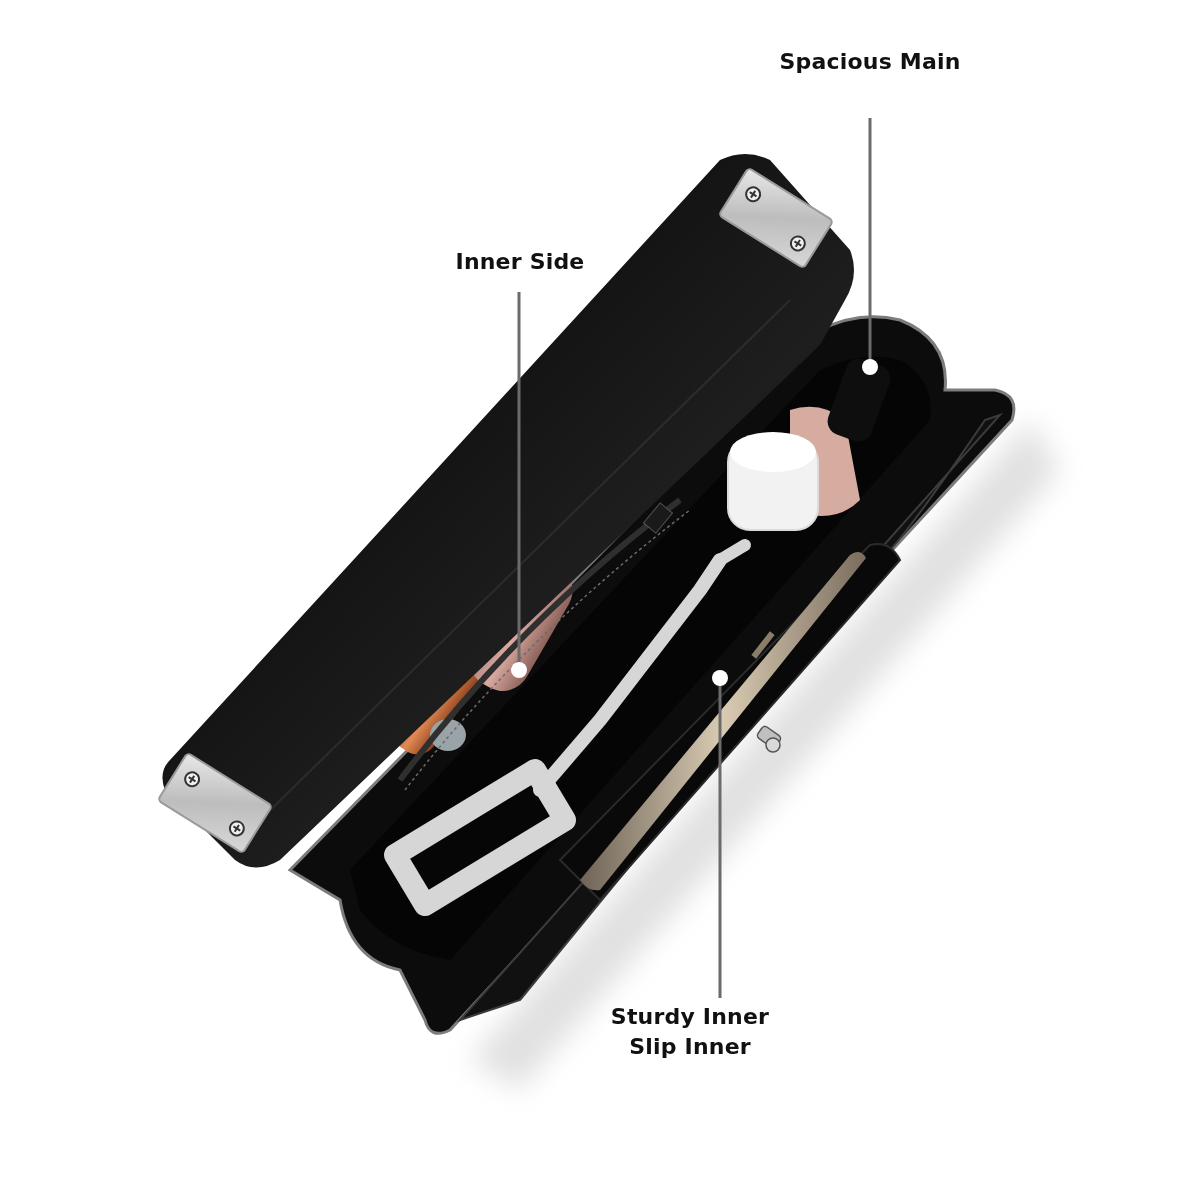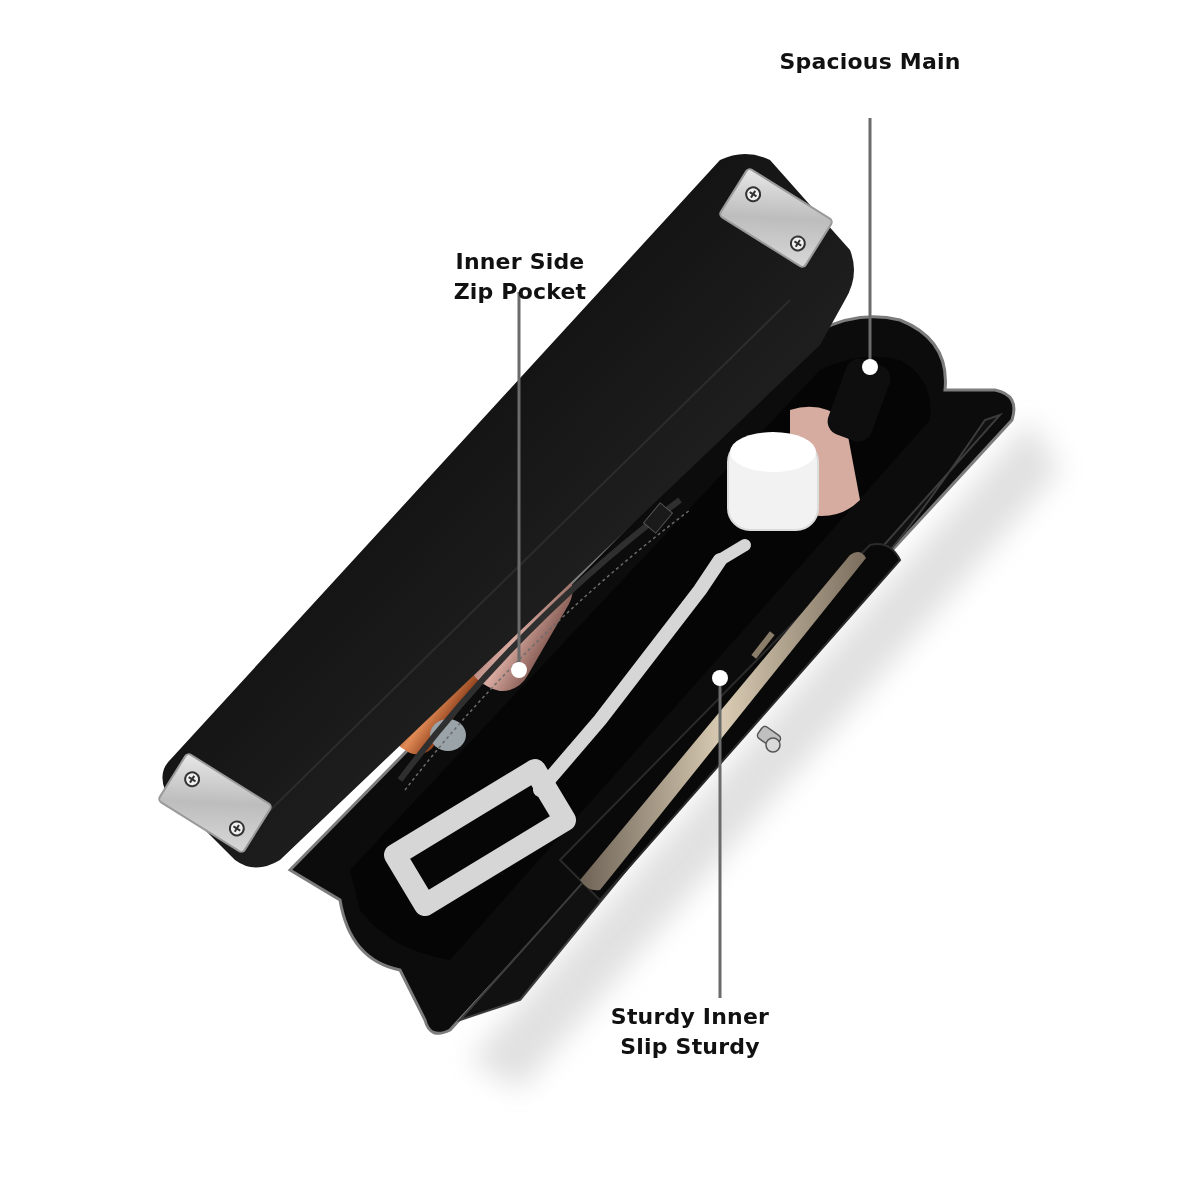--- a/index.html
+++ b/index.html
@@ -124,19 +124,18 @@
     <circle cx="720" cy="678" r="8" fill="#ffffff"></circle>
   </g>
 </svg>
 
 <div class="callout-label" id="label-main">
   <div>Spacious Main</div>
 </div>
 
 <div class="callout-label" id="label-zip">
   <div>Inner Side</div>
-  <div>Zip Pocket</div>
 </div>
 
 <div class="callout-label" id="label-slip">
   <div>Sturdy Inner</div>
-  <div>Slip Sturdy</div>
+  <div>Slip Inner</div>
 </div>
 
 </body></html>

